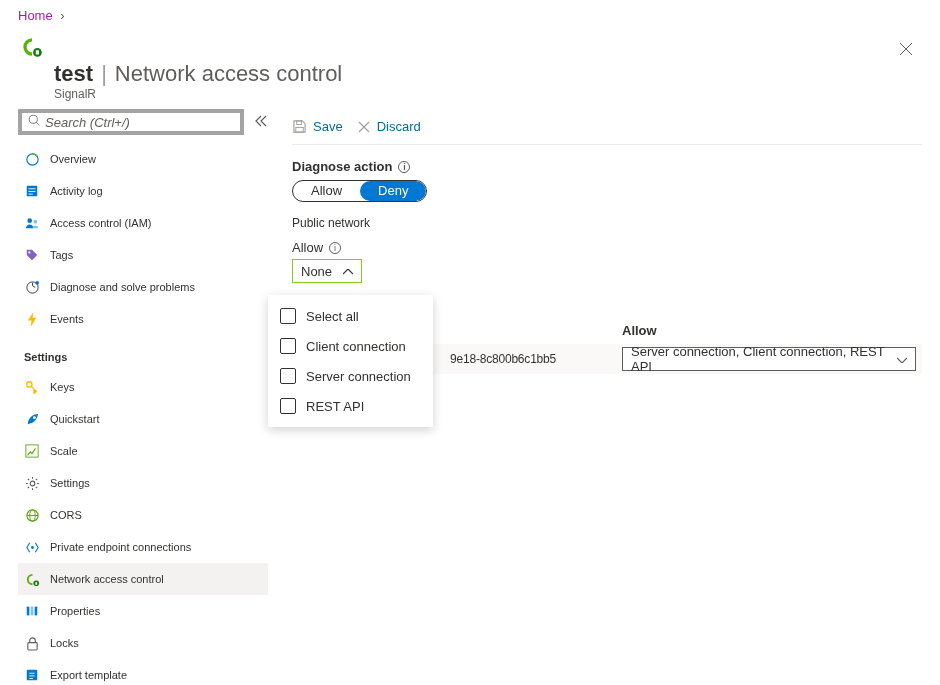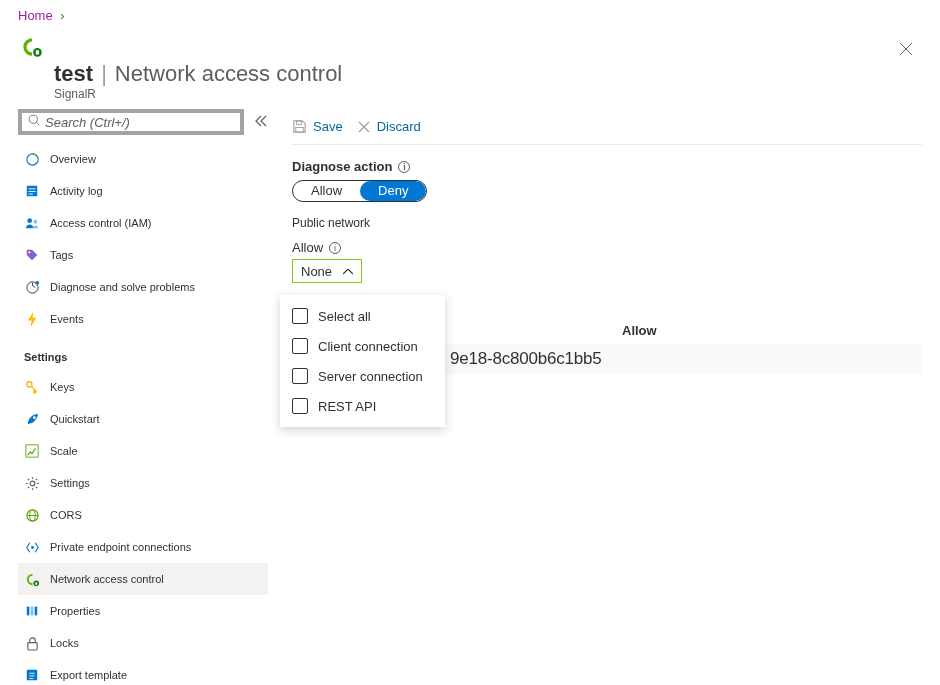--- a/index.html
+++ b/index.html
@@ -118,21 +118,21 @@
     width:16px;height:16px;border:1px solid #323130;border-radius:2px;
     flex-shrink:0;
   }
   .table-area {
     margin-top: 40px;
   }
   .table-header { display:flex; font-weight:600; font-size:13px; padding-bottom:6px;}
   .col-name { flex: 0 0 330px; }
   .col-allow { flex:1; }
   .table-row { display:flex; align-items:center; background:#faf9f8; height:30px; }
-  .table-row .col-name { padding-left:8px; font-size:17px; }
+  .table-row .col-name { padding-left:8px; font-size:12px; }
   .allow-dropdown {
     display:flex;align-items:center;justify-content:space-between;
     border:1px solid #605e5c;background:#fff;height:24px;
     padding: 0 8px; margin-right:6px; flex:1; font-size:13px;
   }
   .chev-down { font-size:10px; color:#605e5c; }
   .chev-up { font-size:10px; color:#323130; }
   .obscured { color:#323130; letter-spacing: -0.2px;}
 </style>
 </head>
@@ -379,21 +379,21 @@
     </div>
     <div class="dropdown-btn">
       <span>None</span>
       <span class="chev-up">
         <svg width="10" height="6" viewBox="0 0 10 6">
             <path d="M0 5l5-5 5 5" stroke="#323130" fill="none" stroke-width="1.2"></path>
           </svg>
       </span>
     </div>
 
-    <div class="dropdown-panel" style="left:12px; top:186px;">
+    <div class="dropdown-panel" style="left:0; top:186px;">
       <div class="item">
           <span class="chk"></span>
           <span>Select all</span>
         </div>
       <div class="item">
           <span class="chk"></span>
           <span>Client connection</span>
         </div>
       <div class="item">
           <span class="chk"></span>
@@ -405,17 +405,25 @@
         </div>
     </div>
 
     <div class="table-area">
       <div class="table-header">
         <div class="col-name"></div>
         <div class="col-allow">Allow</div>
       </div>
       <div class="table-row">
         <div class="col-name obscured" style="padding-left:158px;">9e18-8c800b6c1bb5</div>
+        <div class="allow-dropdown">
+          <span>Server connection, Client connection, REST API</span>
+          <span class="chev-down">
+            <svg width="10" height="6" viewBox="0 0 10 6">
+                <path d="M0 1l5 5 5-5" stroke="#605e5c" fill="none" stroke-width="1.2"></path>
+              </svg>
+          </span>
+        </div>
       </div>
     </div>
 
   </div>
 </div>
 
 </body></html>

